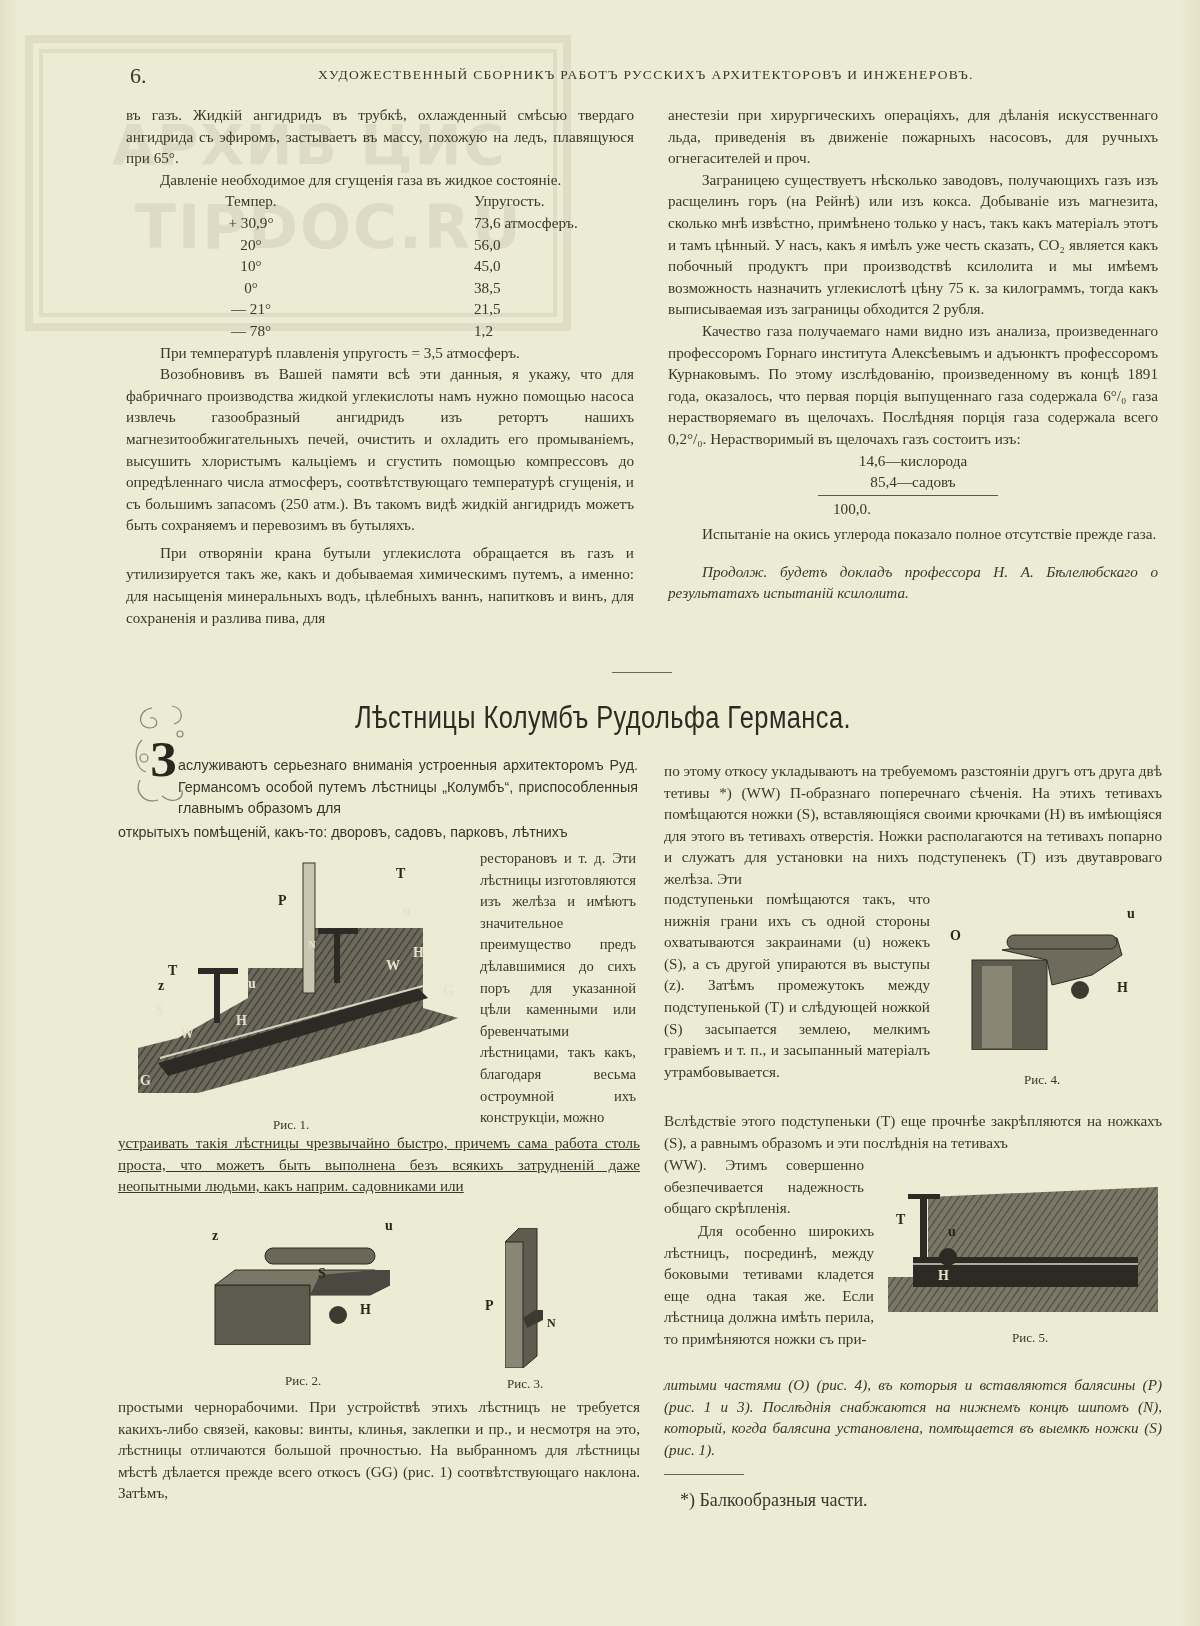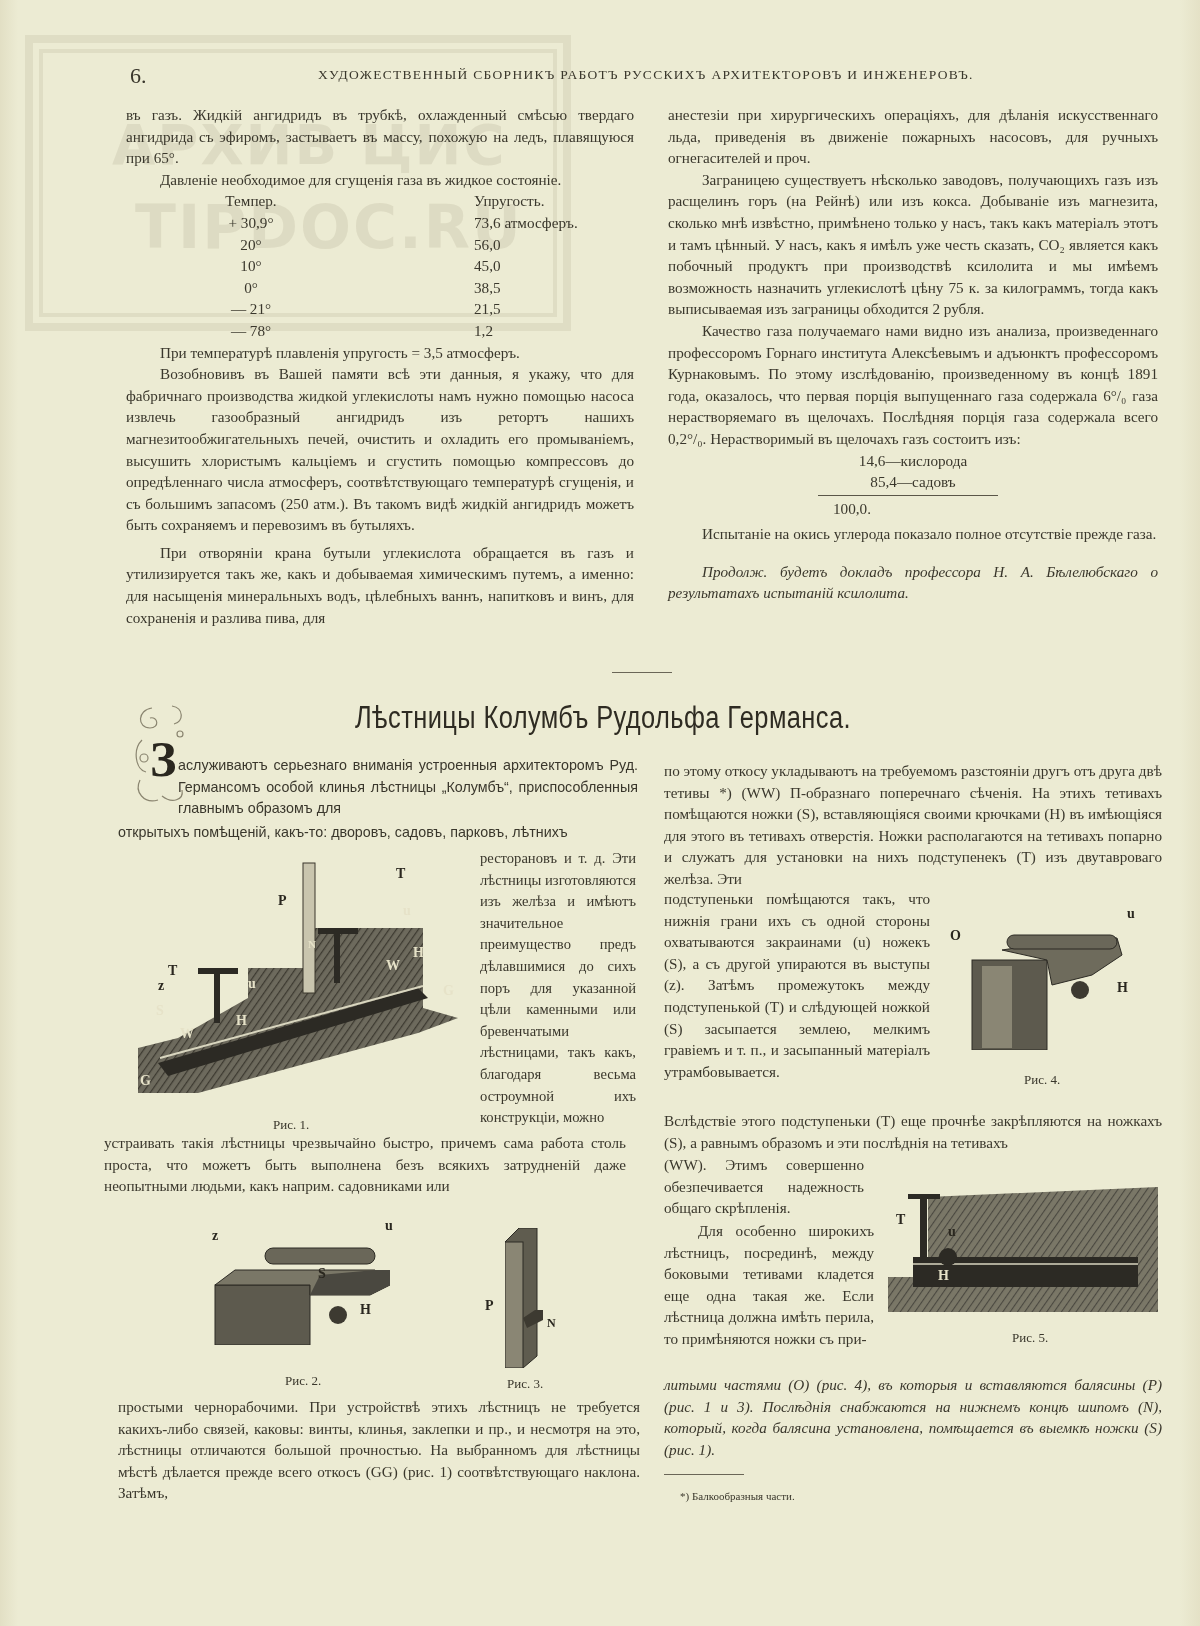--- a/index.html
+++ b/index.html
@@ -59,30 +59,30 @@
       left: 132px; top: 700px; width: 60px; height: 110px;
     }
     .dropcap-letter {
       left: 150px; top: 730px; font-size: 50px; font-weight: bold; color: #2a271f;
       font-family: "Liberation Serif", serif;
     }
     .narrow { font-family: "Liberation Sans", sans-serif; font-size: 14.3px; transform-origin: left top; }
     .col-lower-left-a { left: 178px; top: 755px; width: 460px; }
     .col-lower-left-a2 { left: 118px; top: 820px; width: 520px; }
     .col-narrow-left { left: 480px; top: 848px; width: 156px; font-size: 14.6px; }
-    .col-lower-left-b { left: 104px; top: 1132px; width: 522px; }
+    .col-lower-left-b { left: 118px; top: 1132px; width: 522px; text-decoration: underline; }
     .col-lower-left-c { left: 118px; top: 1396px; width: 522px; }
     .col-right-lower-a { left: 664px; top: 760px; width: 498px; }
     .col-right-narrow-a { left: 664px; top: 890px; width: 266px; }
     .col-right-lower-b { left: 664px; top: 1110px; width: 498px; }
     .col-right-narrow-b { left: 664px; top: 1154px; width: 200px; }
     .col-right-narrow-c { left: 664px; top: 1220px; width: 210px; }
     .col-right-lower-c { left: 664px; top: 1374px; width: 498px; font-style: italic; }
     .footnote-rule { left: 664px; top: 1474px; width: 80px; height: 1px; background: #6a6657; }
-    .footnote { left: 680px; top: 1490px; font-size: 11px; }
+    .footnote { left: 680px; top: 1490px; font-size: 18px; }
     .caption { font-size: 13px; }
 
     .fig { position: absolute; }
     .fig svg { display: block; }
     .fig-label { position: absolute; font-weight: bold; font-size: 14px; color: #2a271f; }
   </style>
 </head>
 <body>
 
 <div class="page-bg"></div>
@@ -167,21 +167,21 @@
       <path d="M8 80 C2 92 12 104 26 100"></path>
       <path d="M30 96 C40 104 52 100 50 90"></path>
       <circle cx="12" cy="58" r="4"></circle>
       <circle cx="48" cy="34" r="3"></circle>
     </g>
   </svg>
 </div>
 <div class="abs dropcap-letter">З</div>
 
 <div class="col narrow col-lower-left-a">
-  <p>аслуживаютъ серьезнаго вниманія устроенныя архитекторомъ Руд. Германсомъ особой клинья лѣстницы „Колумбъ“, приспособленныя главнымъ образомъ для</p>
+  <p>аслуживаютъ серьезнаго вниманія устроенныя архитекторомъ Руд. Германсомъ особой путемъ лѣстницы „Колумбъ“, приспособленныя главнымъ образомъ для</p>
 </div>
 <div class="col narrow col-lower-left-a2" style="top:822px">
   <p>открытыхъ помѣщеній, какъ-то: дворовъ, садовъ, парковъ, лѣтнихъ</p>
 </div>
 
 <div class="col col-narrow-left">
   <p>ресторановъ и т. д. Эти лѣстницы изготовляются изъ желѣза и имѣютъ значительное преимущество предъ дѣлавшимися до сихъ поръ для указанной цѣли каменными или бревенчатыми лѣстницами, такъ какъ, благодаря весьма остроумной ихъ конструкціи, можно</p>
 </div>
 
 <div class="fig" style="left:138px; top:858px;">

